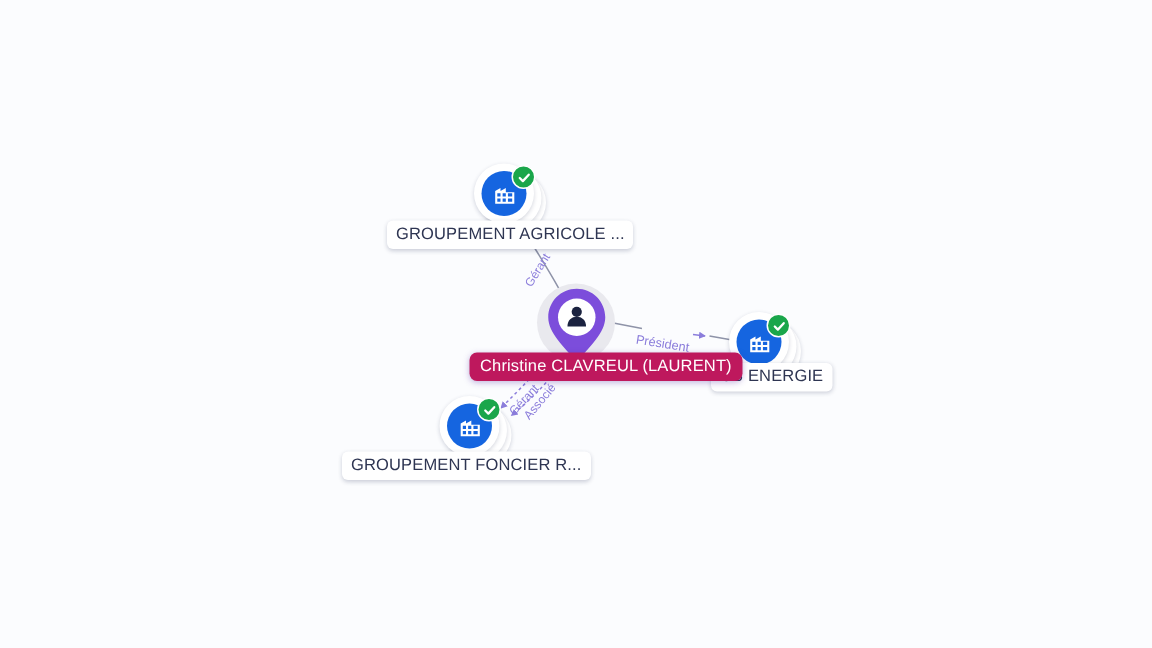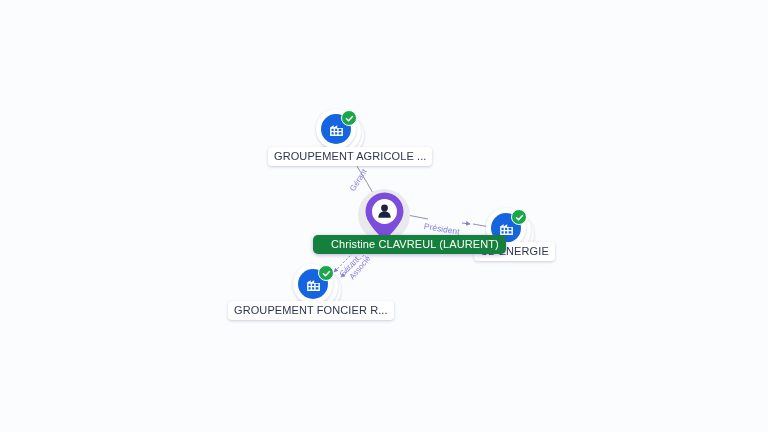--- a/index.html
+++ b/index.html
@@ -65,24 +65,24 @@
     color:#2e3552;
     border-radius:4px;
     padding:3px 6px 4px 6px;
     font-size:11px;
     line-height:12px;
     white-space:nowrap;
     box-shadow:0 1px 3px rgba(30,40,80,.22);
     letter-spacing:.1px;
   }
   .chip.primary{
-    background:#15803d;
+    background:#be185d;
     color:#ffffff;
     border-radius:5px;
-    padding:3px 7px 4px 18px;
+    padding:3px 7px 4px 7px;
     box-shadow:0 1px 4px rgba(80,40,160,.35);
   }
 
   
   .elabel{
     position:absolute;
     color:#8b7ddb;
     font-size:8px;
     line-height:9px;
     white-space:nowrap;
@@ -129,21 +129,21 @@
           <path d="M3 21V9l5-3v3l5-3v4h8v11H3zm2-2h3v-3H5v3zm0-5h3v-3H5v3zm5 5h3v-3h-3v3zm0-5h3v-3h-3v3zm5 5h4v-3h-4v3zm0-5h4v-3h-4v3z"></path>
         </svg>
       </div>
       <div class="check">
         <svg width="9" height="9" viewBox="0 0 24 24" fill="none" stroke="#ffffff" stroke-width="4" stroke-linecap="round" stroke-linejoin="round">
           <path d="M4 12.5 L9.5 18 L20 6.5"></path>
         </svg>
       </div>
     </div>
   </div>
-  <div class="chip" style="left:268px;top:147px;">GROUPEMENT AGRICOLE ...</div>
+  <div class="chip" style="left:258px;top:147px;">GROUPEMENT AGRICOLE ...</div>
 
   <div class="company-node" style="left:486px;top:208px;">
     <div class="stack s3"></div>
     <div class="stack s2"></div>
     <div class="stack s1">
       <div class="disc">
         <svg width="17" height="17" viewBox="0 0 24 24" fill="#ffffff">
           <path d="M3 21V9l5-3v3l5-3v4h8v11H3zm2-2h3v-3H5v3zm0-5h3v-3H5v3zm5 5h3v-3h-3v3zm0-5h3v-3h-3v3zm5 5h4v-3h-4v3zm0-5h4v-3h-4v3z"></path>
         </svg>
       </div>

